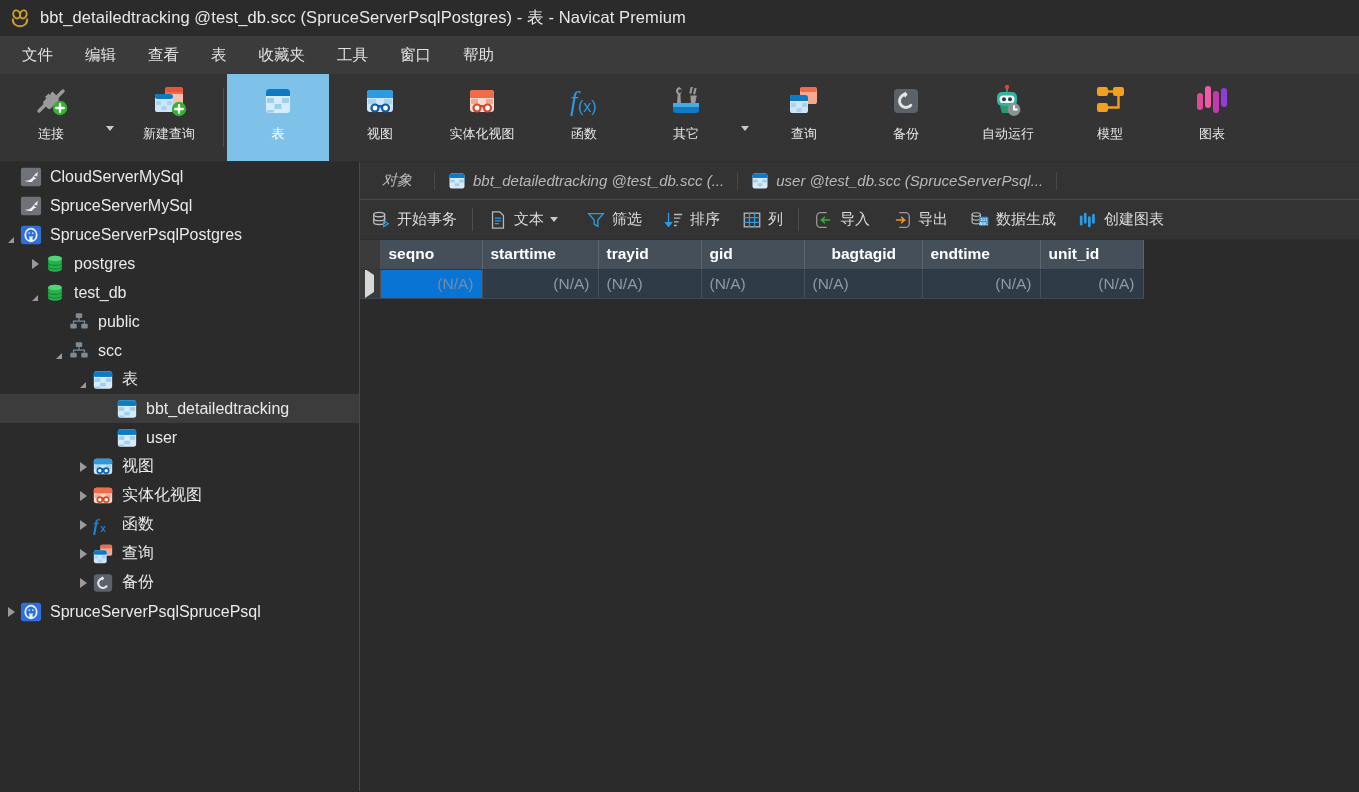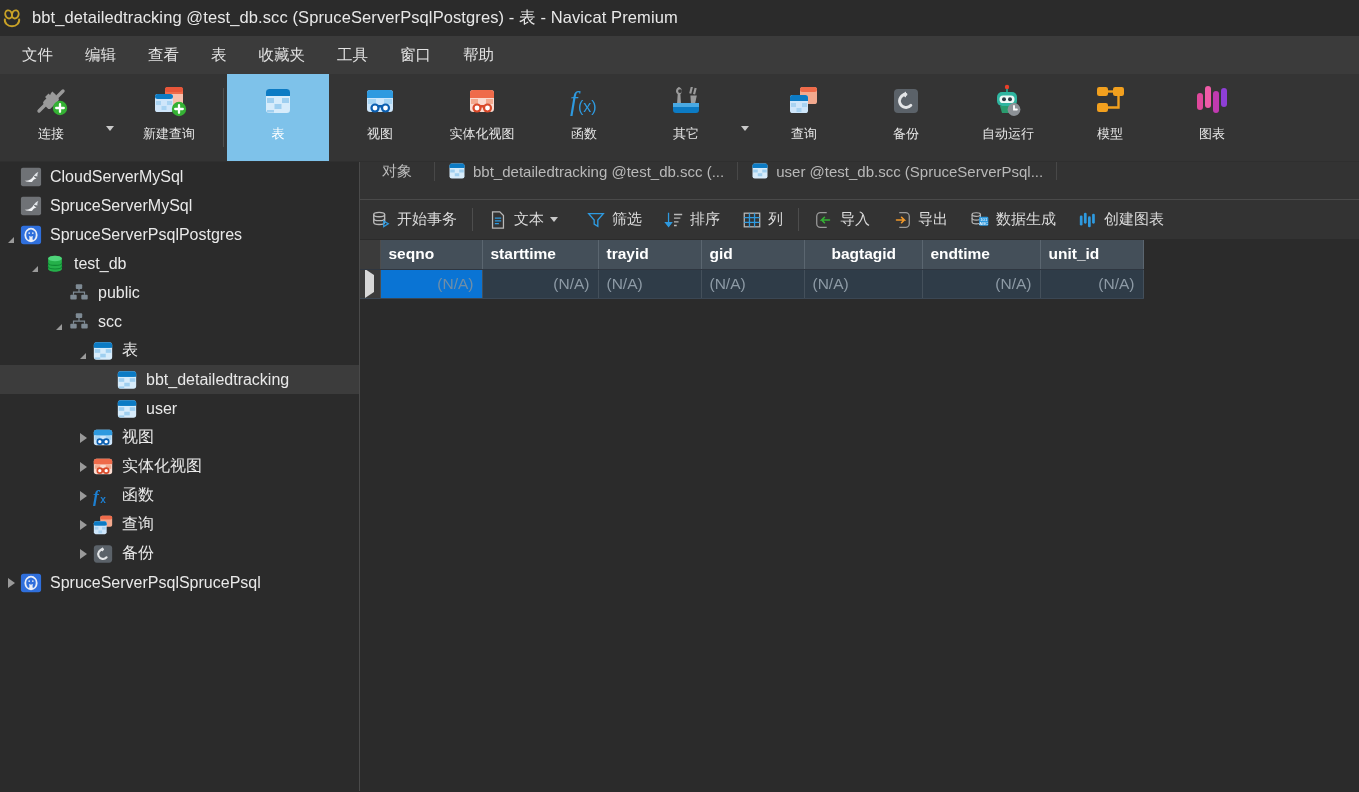--- a/index.html
+++ b/index.html
@@ -8,20 +8,21 @@
     background: #2b2b2b;
     font-family: "Liberation Sans", "DejaVu Sans", sans-serif;
     overflow: hidden;
     -webkit-font-smoothing: antialiased;
   }
 
   
   #titlebar {
     height: 36px; background: #2b2b2b;
     display: flex; align-items: center; gap: 8px;
+    padding-left: 8px;
     border-bottom: 1px solid #2b2b2b;
   }
   #app-logo { width: 24px; height: 24px; flex: 0 0 auto; }
   #title-text {
     color: #e8e8e8; font-size: 16.5px; letter-spacing: .1px;
     white-space: nowrap;
   }
 
   
   #menubar {
@@ -120,23 +121,24 @@
     margin-right: 8px;
     display: flex; align-items: center; justify-content: center;
   }
   .tw-lb { color: #e9e9e9; font-size: 16px; }
 
   
   #main { flex: 1 1 auto; display: flex; flex-direction: column; min-width: 0; background: #2b2b2b; }
 
   #tabbar {
     height: 38px; background: #333333;
-    display: flex; align-items: flex-start;
+    display: flex; align-items: center;
     border-bottom: 1px solid #4a4a4a;
     overflow: hidden;
+    font-style: italic;
   }
   .tabi {
     display: flex; align-items: center; gap: 7px;
     padding: 0 13px; cursor: default;
     border-right: 1px solid #484848;
     color: #b9b9b9; font-size: 15px;
     white-space: nowrap; overflow: hidden;
   }
   .tabi.obj { color: #bcbcbc; padding: 0 22px; }
   .tabi .tico { width: 18px; height: 18px; flex: 0 0 auto; }
@@ -463,20 +465,39 @@
         <span class="tw-ico">
           <svg width="22" height="22" viewBox="0 0 24 24">
             <rect x="1" y="2" width="22" height="20" rx="3" fill="#2f6fdc"></rect>
             <ellipse cx="12" cy="12" rx="7.2" ry="7.8" fill="#e9eef7"></ellipse>
             <path d="M7.6 8.5c1-1.6 3-2.6 4.4-2.6s3.4 1 4.4 2.6c1 1.7 1 4.4.3 6.2-.5 1.3-1.6 2.6-2.3 2.6-.6 0-.7-.8-.7-1.6 0-1.2.5-2.6.5-2.6s-1.2.6-2.2.6-2.2-.6-2.2-.6.5 1.4.5 2.6c0 .8-.1 1.6-.7 1.6-.7 0-1.8-1.3-2.3-2.6-.7-1.8-.7-4.5.3-6.2z" fill="#2f6fdc"></path>
             <circle cx="10" cy="10" r="0.9" fill="#e9eef7"></circle>
             <circle cx="14" cy="10" r="0.9" fill="#e9eef7"></circle>
           </svg>
         </span>
         <span class="tw-lb">SpruceServerPsqlPostgres</span>
+      </div>
+      <div class="tree-row" style="padding-left: 26px;">
+        <span class="tw-arrow">
+          <i class="arrow-closed"></i>
+        </span>
+        <span class="tw-ico">
+          <svg width="22" height="22" viewBox="0 0 24 24">
+            <g fill="#25b04a">
+              <ellipse cx="12" cy="6" rx="7.5" ry="3"></ellipse>
+              <path d="M4.5 6v11.5c0 1.7 3.4 3 7.5 3s7.5-1.3 7.5-3V6z"></path>
+            </g>
+            <g fill="none" stroke="#0f8a33" stroke-width="1.1">
+              <path d="M4.5 10.5c0 1.7 3.4 3 7.5 3s7.5-1.3 7.5-3"></path>
+              <path d="M4.5 14.5c0 1.7 3.4 3 7.5 3s7.5-1.3 7.5-3"></path>
+            </g>
+            <ellipse cx="12" cy="6" rx="7.5" ry="3" fill="#4fd47a"></ellipse>
+          </svg>
+        </span>
+        <span class="tw-lb">postgres</span>
       </div>
       <div class="tree-row" style="padding-left: 26px;">
         <span class="tw-arrow">
           <i class="arrow-open"></i>
         </span>
         <span class="tw-ico">
           <svg width="22" height="22" viewBox="0 0 24 24">
             <g fill="#25b04a">
               <ellipse cx="12" cy="6" rx="7.5" ry="3"></ellipse>
               <path d="M4.5 6v11.5c0 1.7 3.4 3 7.5 3s7.5-1.3 7.5-3V6z"></path>

